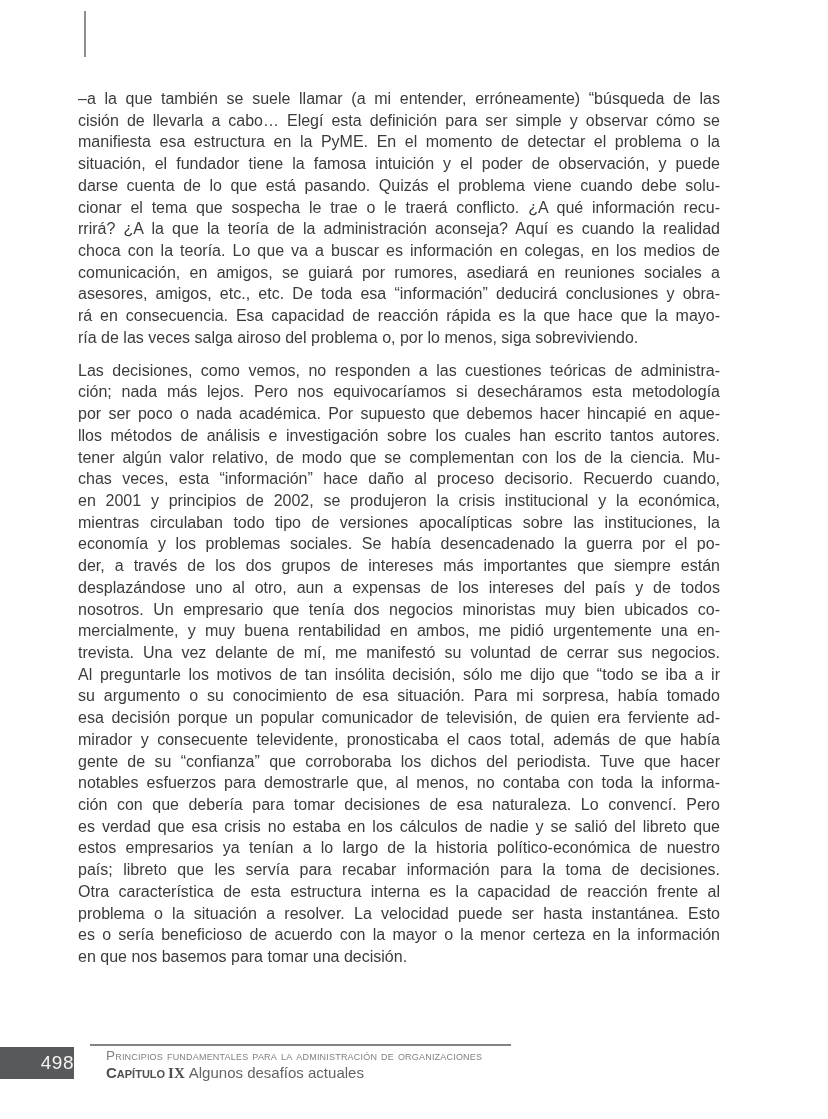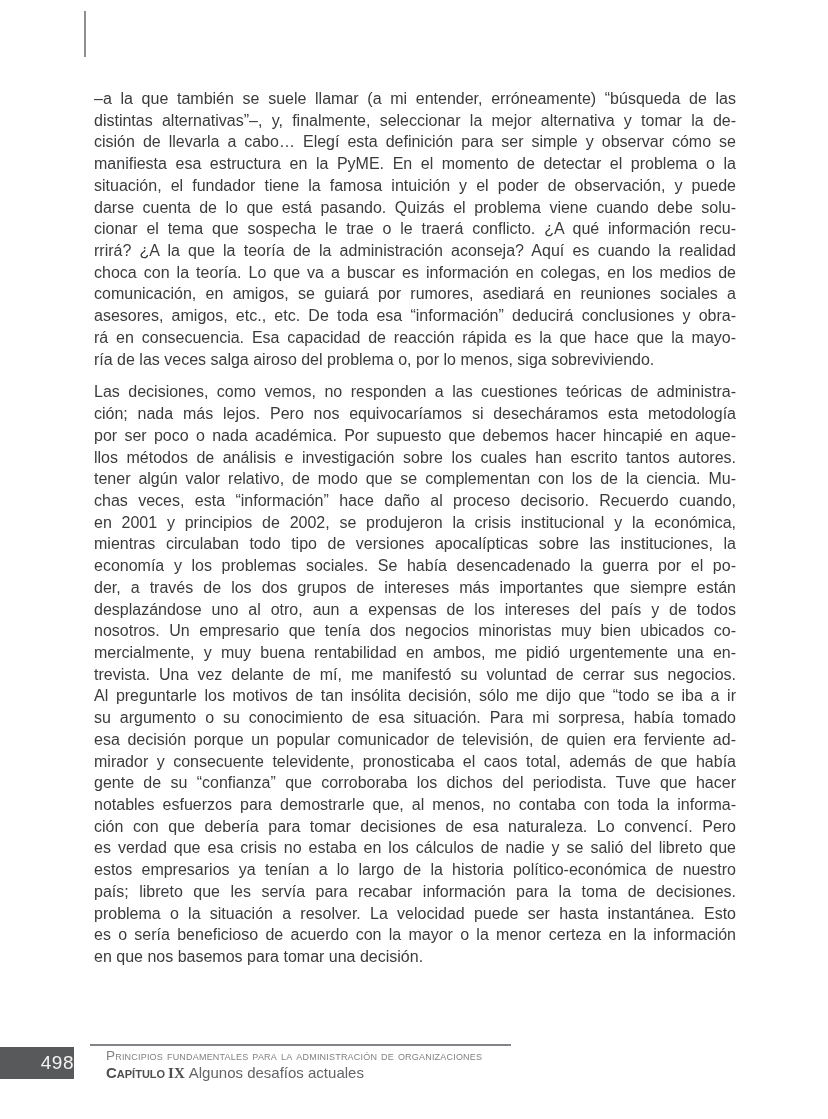--- a/index.html
+++ b/index.html
@@ -18,21 +18,21 @@
   .scan-artifact {
     position: absolute;
     left: 84px;
     top: 11px;
     width: 2px;
     height: 46px;
     background: var(--artifact-line, #8f8f91);
   }
   .textblock {
     position: absolute;
-    left: 94px;
+    left: 78px;
     top: 88px;
     width: 642px;
     color: var(--body-text, #3b3b3d);
     font-size: 16px;
     line-height: 21.72px;
   }
   .paragraph { margin: 0; }
   .paragraph.para2 { margin-top: 11px; }
   .line {
     text-align: justify;
@@ -101,21 +101,20 @@
 </head>
 <body>
 
 <div class="page">
 
   <div class="scan-artifact"></div>
 
   <main class="textblock">
     <div class="paragraph">
         <div class="line">–a la que también se suele llamar (a mi entender, erróneamente) “búsqueda de las</div>
-        <div class="line">distintas alternativas”–, y, finalmente, seleccionar la mejor alternativa y tomar la de-</div>
         <div class="line">cisión de llevarla a cabo… Elegí esta definición para ser simple y observar cómo se</div>
         <div class="line">manifiesta esa estructura en la PyME. En el momento de detectar el problema o la</div>
         <div class="line">situación, el fundador tiene la famosa intuición y el poder de observación, y puede</div>
         <div class="line">darse cuenta de lo que está pasando. Quizás el problema viene cuando debe solu-</div>
         <div class="line">cionar el tema que sospecha le trae o le traerá conflicto. ¿A qué información recu-</div>
         <div class="line">rrirá? ¿A la que la teoría de la administración aconseja? Aquí es cuando la realidad</div>
         <div class="line">choca con la teoría. Lo que va a buscar es información en colegas, en los medios de</div>
         <div class="line">comunicación, en amigos, se guiará por rumores, asediará en reuniones sociales a</div>
         <div class="line">asesores, amigos, etc., etc. De toda esa “información” deducirá conclusiones y obra-</div>
         <div class="line">rá en consecuencia. Esa capacidad de reacción rápida es la que hace que la mayo-</div>
@@ -139,20 +138,21 @@
         <div class="line">Al preguntarle los motivos de tan insólita decisión, sólo me dijo que “todo se iba a ir</div>
         <div class="line">su argumento o su conocimiento de esa situación. Para mi sorpresa, había tomado</div>
         <div class="line">esa decisión porque un popular comunicador de televisión, de quien era ferviente ad-</div>
         <div class="line">mirador y consecuente televidente, pronosticaba el caos total, además de que había</div>
         <div class="line">gente de su “confianza” que corroboraba los dichos del periodista. Tuve que hacer</div>
         <div class="line">notables esfuerzos para demostrarle que, al menos, no contaba con toda la informa-</div>
         <div class="line">ción con que debería para tomar decisiones de esa naturaleza. Lo convencí. Pero</div>
         <div class="line">es verdad que esa crisis no estaba en los cálculos de nadie y se salió del libreto que</div>
         <div class="line">estos empresarios ya tenían a lo largo de la historia político-económica de nuestro</div>
         <div class="line">país; libreto que les servía para recabar información para la toma de decisiones.</div>
+        <div class="line">Otra característica de esta estructura interna es la capacidad de reacción frente al</div>
         <div class="line">problema o la situación a resolver. La velocidad puede ser hasta instantánea. Esto</div>
         <div class="line">es o sería beneficioso de acuerdo con la mayor o la menor certeza en la información</div>
         <div class="line last">en que nos basemos para tomar una decisión.</div>
       </div>
   </main>
 
   <div class="footer-rule"></div>
 
   <div class="pagenum-box">
     <span>498</span>

